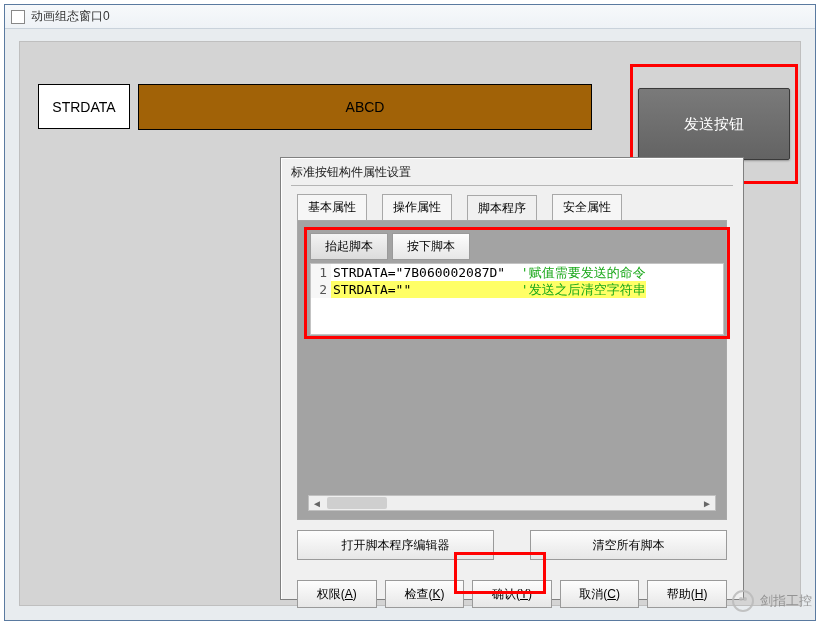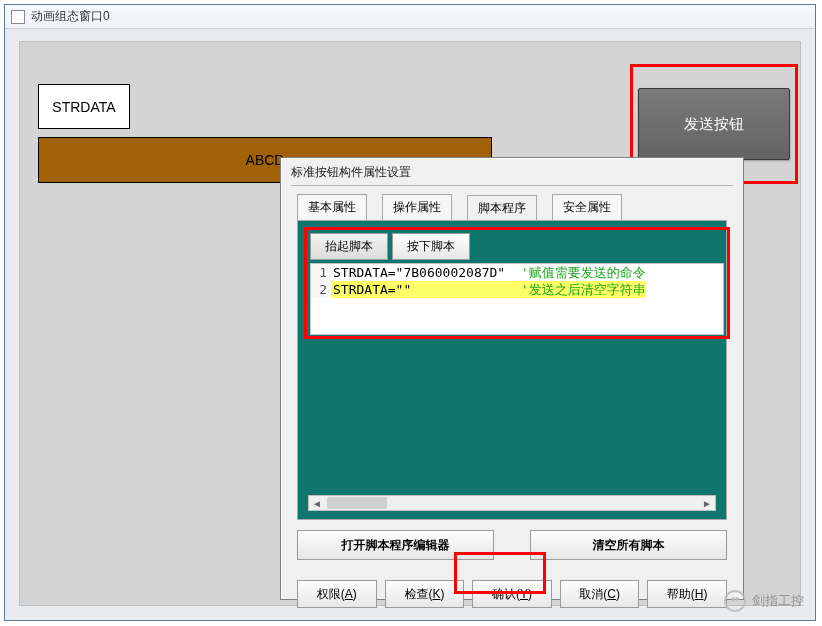--- a/index.html
+++ b/index.html
@@ -42,21 +42,20 @@
     right: 14px; bottom: 14px;
     background: #d4d4d4;
     border: 1px solid #bfbfbf;
   }
   .top-row {
     position: absolute;
     left: 18px; top: 42px;
     display: flex;
     gap: 8px;
     align-items: stretch;
-    flex-direction: column;
   }
   .box-strdata {
     width: 92px; height: 45px;
     background: #fff;
     border: 1px solid #000;
     display: flex; align-items: center; justify-content: center;
     font-size: 14px;
   }
   .box-abcd {
     width: 454px; height: 46px;
@@ -117,21 +116,21 @@
   .tab.active {
     background: #f0f0f0;
     position: relative;
     top: 1px;
   }
   .tab-body-border {
     margin: 0 16px;
     border: 1px solid #a8a8a8;
     height: 300px;
     position: relative;
-    background: #0f766e;
+    background: #a3a3a3;
   }
   .red-script-frame {
     position: absolute;
     left: 6px; top: 6px;
     width: 426px; height: 112px;
     border: 3px solid #ff0000;
     padding: 3px;
   }
   .subtabs {
     display: flex;
@@ -192,21 +191,20 @@
     position: absolute; left: 2px; top: 1px;
     width: 60px; height: 12px;
     background: #cfcfcf;
     border-radius: 2px;
   }
   .dialog-lower-buttons {
     display: flex;
     gap: 36px;
     margin: 10px 16px 0 16px;
     justify-content: center;
-    font-weight: bold;
   }
   .wide-btn {
     flex: 1;
     height: 30px;
     border: 1px solid #9a9a9a;
     background: linear-gradient(#fdfdfd,#e7e7e7);
     display: flex; align-items: center; justify-content: center;
     font-size: 12px;
     cursor: pointer;
   }
@@ -226,21 +224,21 @@
   }
   .ok-highlight {
     position: absolute;
     left: 454px; top: 552px;
     width: 92px; height: 42px;
     border: 3px solid #ff0000;
     pointer-events: none;
   }
   .watermark {
     position: absolute;
-    right: 18px; bottom: 14px;
+    right: 10px; bottom: 14px;
     display: flex; align-items: center; gap: 6px;
     color: #888; font-size: 13px;
     opacity: .85;
   }
   .wm-icon {
     width: 22px; height: 22px;
     border-radius: 50%;
     border: 2px solid #bbb;
     display: flex; align-items: center; justify-content: center;
     font-size: 10px; color: #999;

